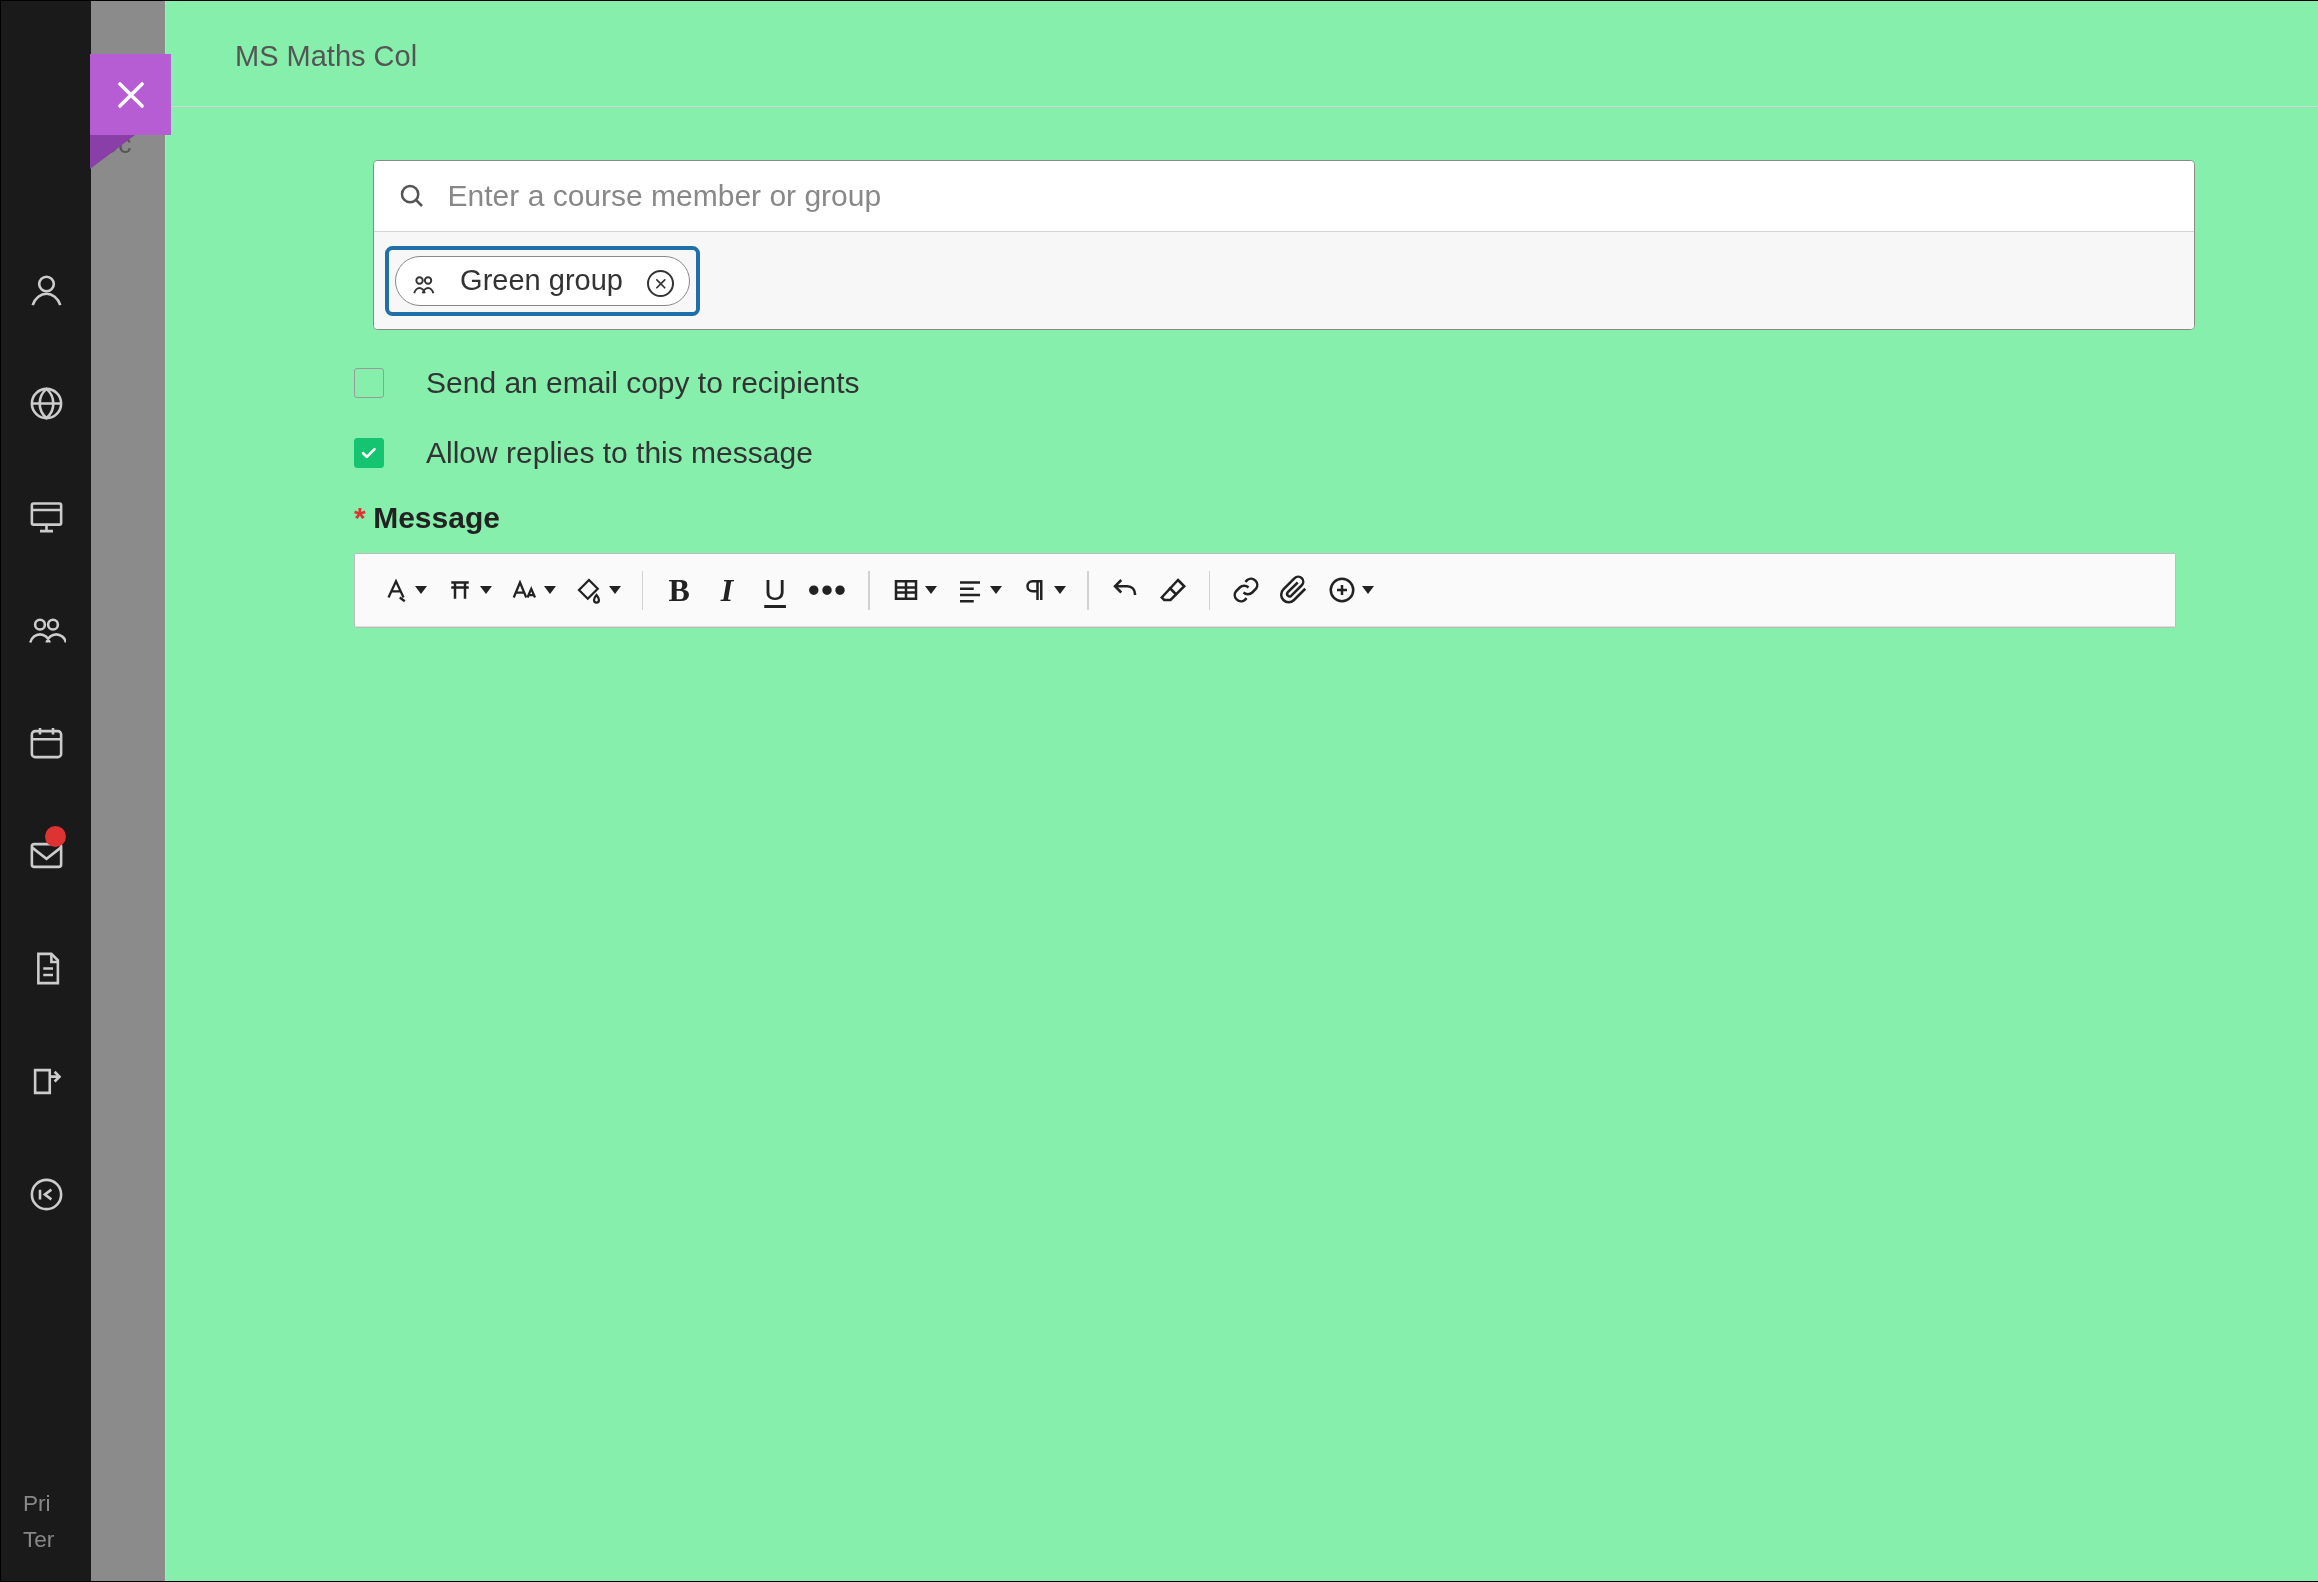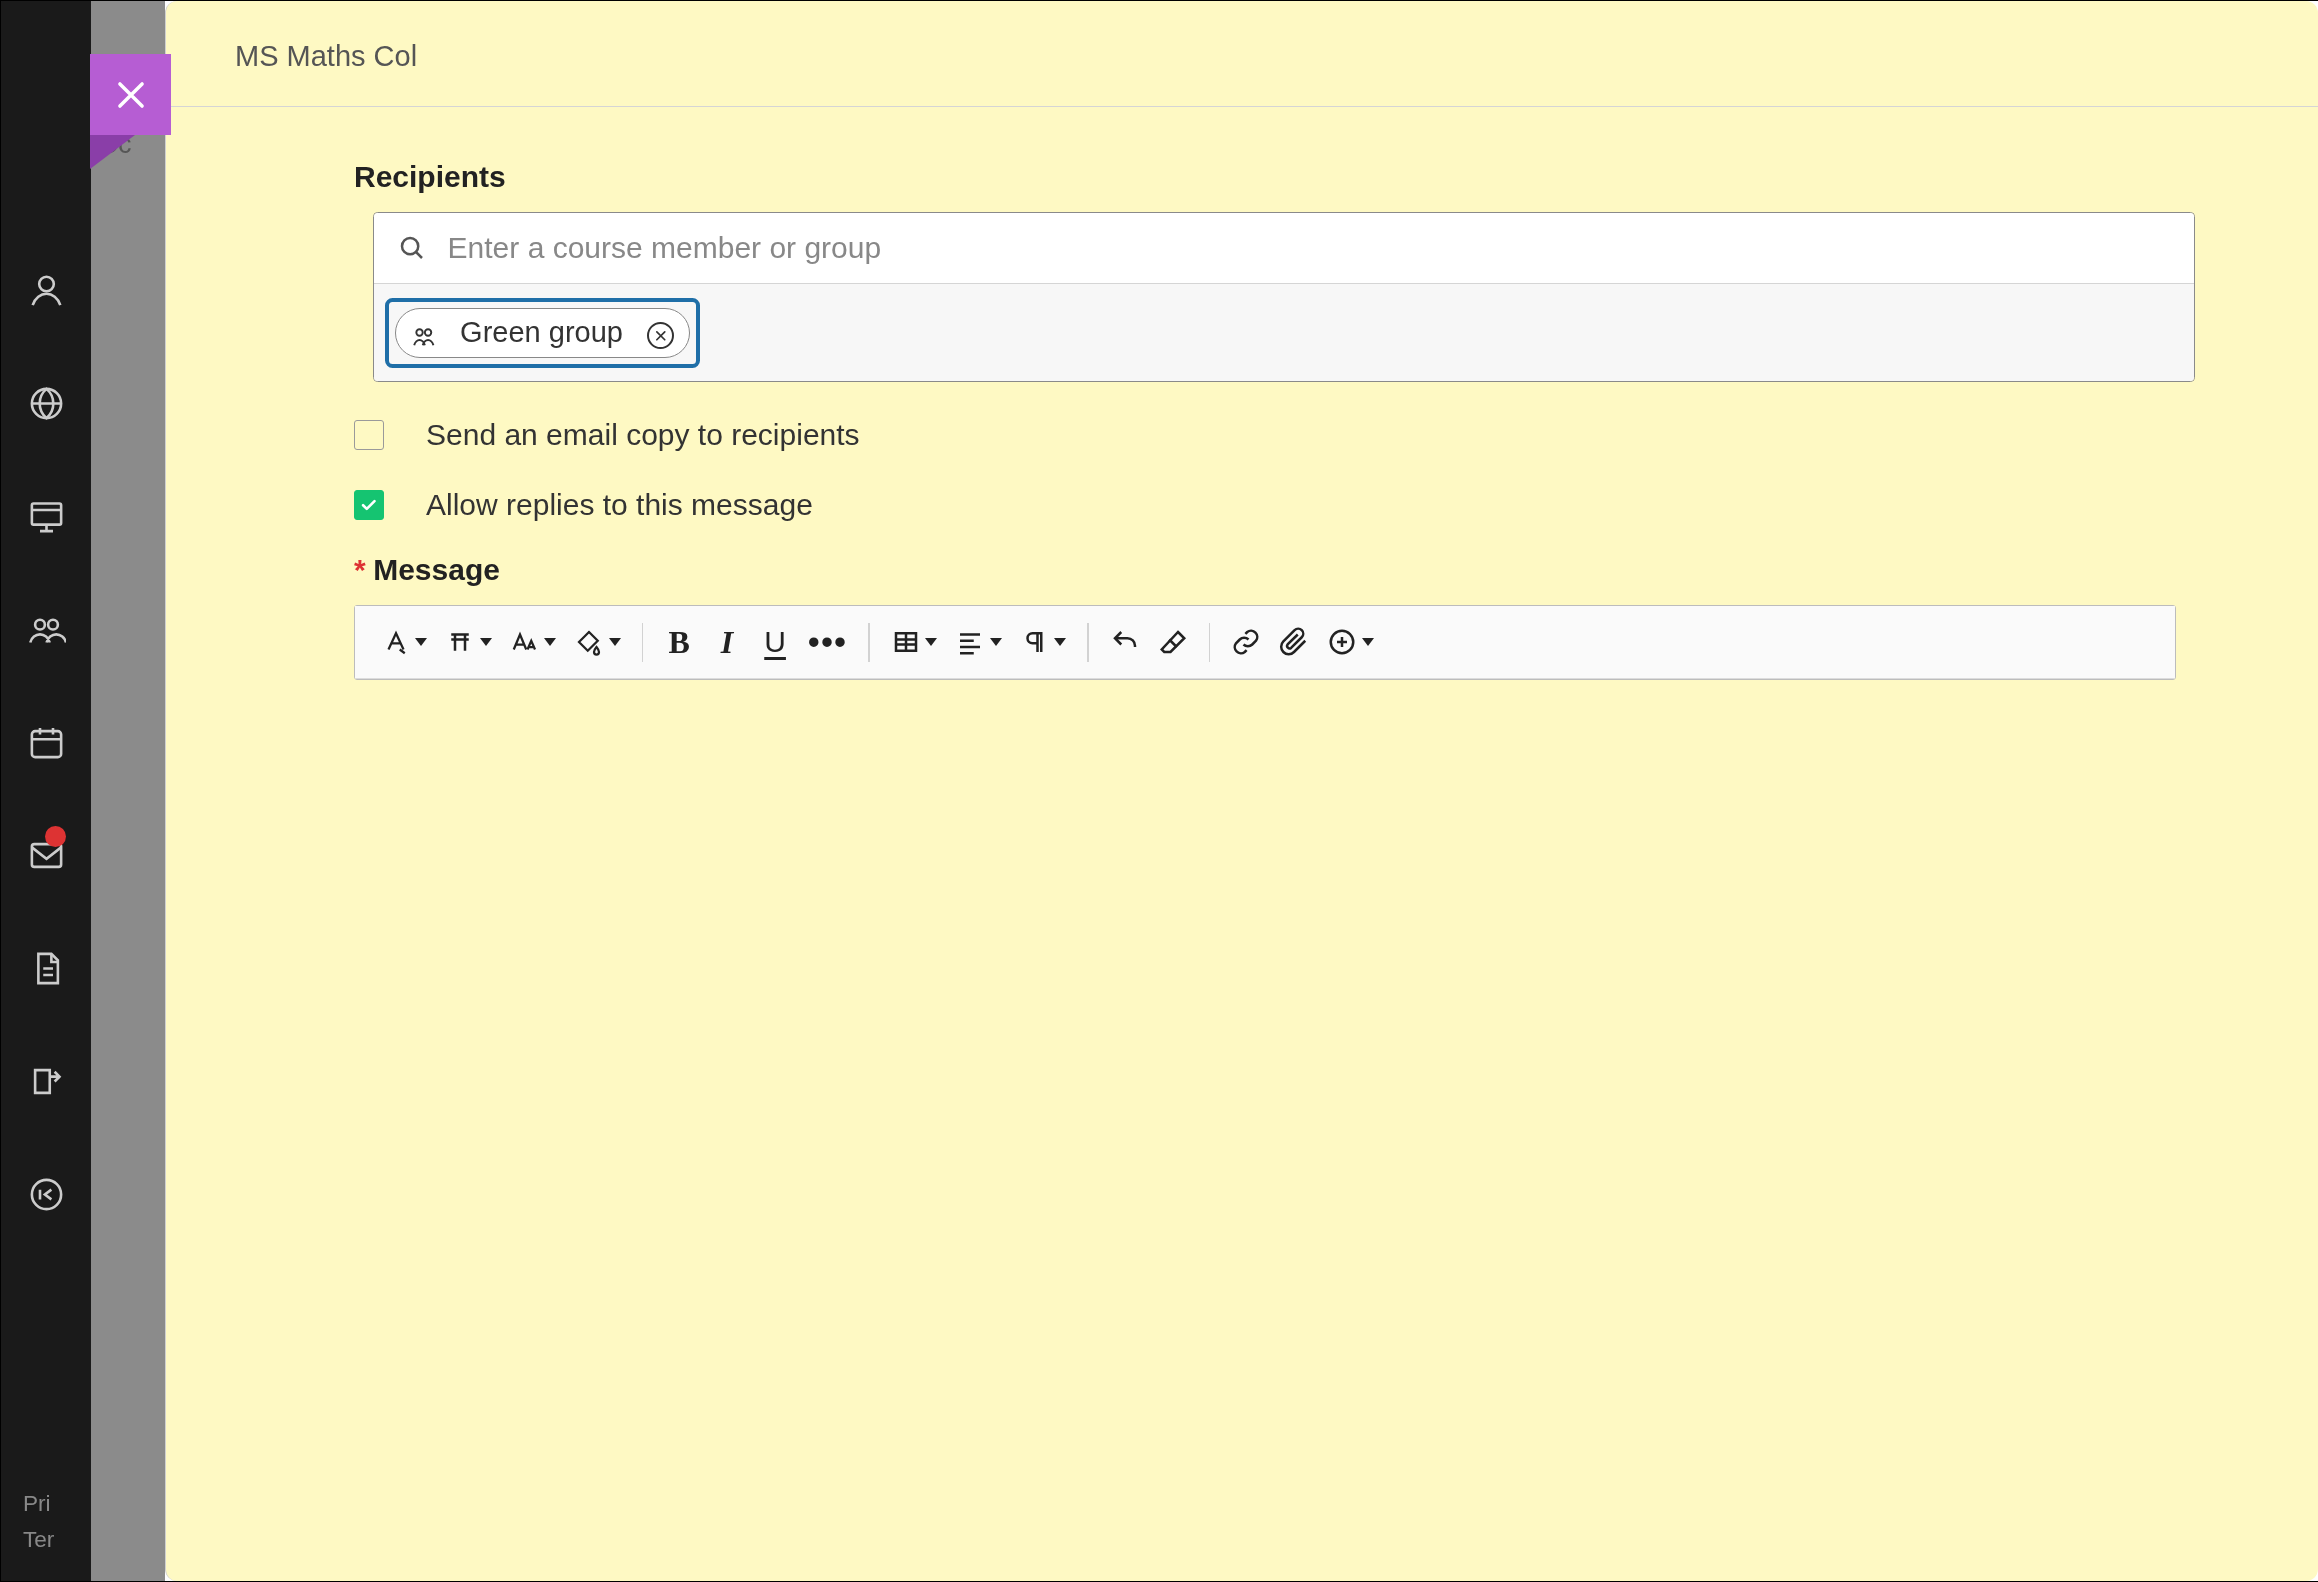--- a/index.html
+++ b/index.html
@@ -90,25 +90,24 @@
     width: 0; height: 0;
     border-left: 0 solid transparent;
     border-right: 45px solid transparent;
     border-top: 34px solid #8a3ea8;
     z-index: 49;
   }
 
   
   .panel {
     flex: 1;
-    background: #fef9c3;
+    background: #86efac;
     border-left: 0.8px solid #d0d0d0;
     position: relative;
     overflow: hidden;
-    border-radius: 12px;
   }
 
   .panel-header {
     border-bottom: 0.8px solid #d5d5d5;
     padding: 39px 0 33px 69px;
   }
   .panel-crumb {
     font-size: 29px;
     color: #555;
   }
@@ -346,21 +345,20 @@
   <div class="close-tail"></div>
 
   <div class="panel">
 
     <div class="panel-header">
       <div class="panel-crumb">MS Maths Col</div>
     </div>
 
     <div class="panel-body">
 
-      <div class="field-label">Recipients</div>
       <div class="recip-box">
         <div class="recip-input-row">
           <svg viewBox="0 0 24 24" fill="none" stroke="currentColor" stroke-width="2">
               <circle cx="10.5" cy="10.5" r="6.5"></circle>
               <path d="M20 20l-4.8-4.8"></path>
             </svg>
           <input class="recip-input" type="text" placeholder="Enter a course member or group" style="">
         </div>
         <div class="chip-row">
           <span class="chip-highlight">

